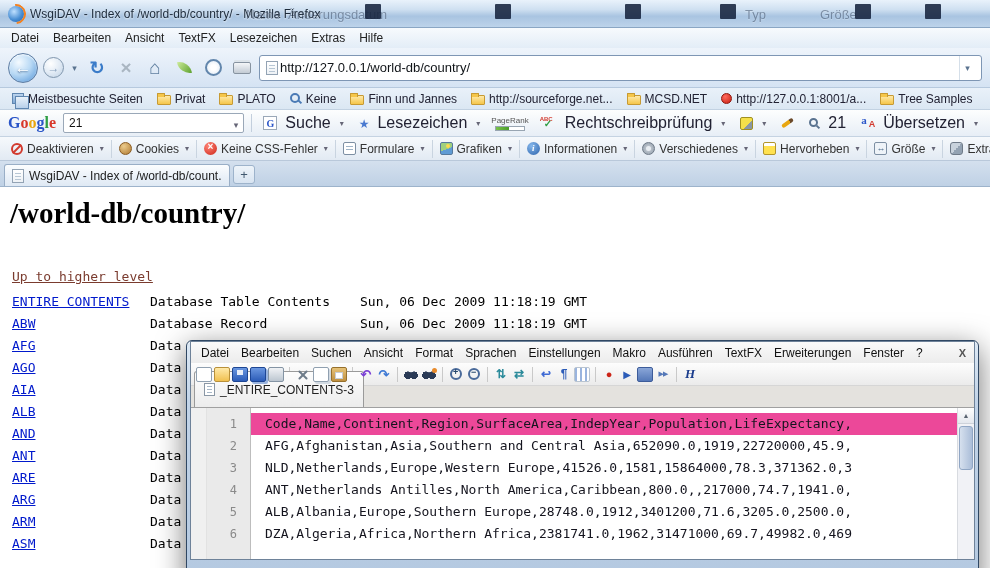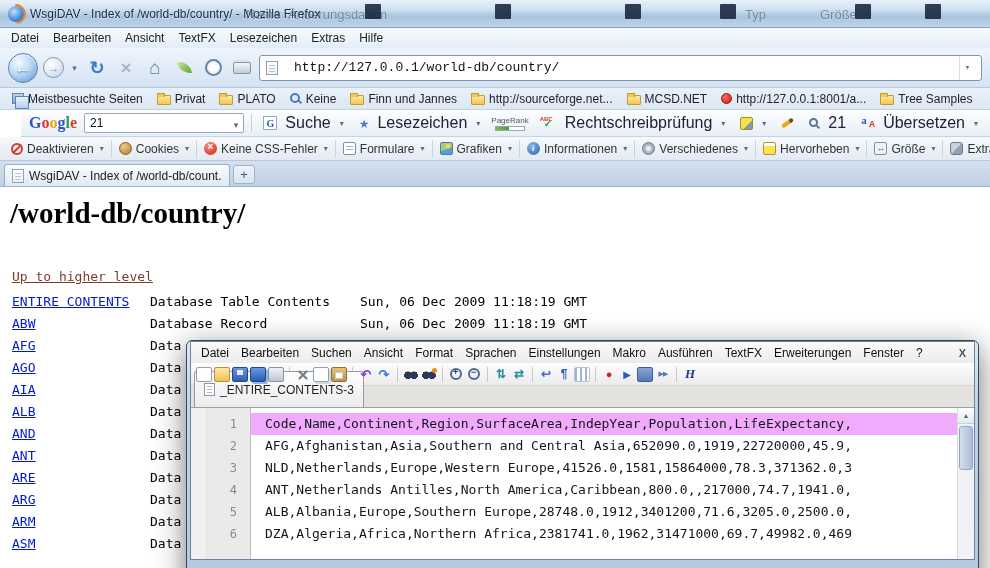--- a/index.html
+++ b/index.html
@@ -45,21 +45,21 @@
 .reload::before{content:"↻";font-size:18px;color:#3b7cc9;font-weight:bold;}
 .stop::before{content:"×";font-size:19px;color:#aab6c2;font-weight:bold;}
 .home::before{content:"⌂";font-size:19px;color:#5f7f9f;}
 .quill::before{content:"";width:13px;height:13px;display:block;border-radius:0 100% 0 100%;
   background:linear-gradient(135deg,#cdeb9a,#5da12e);transform:rotate(-10deg);}
 .clockic::before{content:"";width:13px;height:13px;display:block;border-radius:50%;border:2px solid #6286ac;
   background:radial-gradient(circle,#fff 0 30%,#dce8f4);}
 .printer::before{content:"";width:16px;height:10px;display:block;border-radius:2px;border:1px solid #8793a0;
   background:linear-gradient(#f4f6f8,#c3cbd4);box-shadow:0 -3px 0 -1px #dde4ea;}
 .urlbar{flex:1;height:26px;background:#fff;border:1px solid #7e96b4;border-radius:3px;
-  display:flex;align-items:center;gap:16px;padding:0 6px;min-width:0;font-family:Liberation Mono, monospace;}
+  display:flex;align-items:center;gap:2px;padding:0 6px;min-width:0;}
 .page-ic{width:12px;height:14px;background:linear-gradient(#fff,#eef2f6);border:1px solid #93a3b4;position:relative;flex:0 0 auto;}
 .page-ic::before{content:"";position:absolute;left:2px;right:2px;top:3px;height:7px;
   background:repeating-linear-gradient(#b7c6d4 0 1px,transparent 1px 3px);}
 .url-text{font-size:13px;color:#101418;white-space:nowrap;overflow:hidden;flex:1;}
 .url-drop{width:16px;align-self:stretch;display:flex;align-items:center;justify-content:center;border-left:1px solid #d5dfe9;}
 .url-drop::before{content:"▾";font-size:9px;color:#5a7390;}
 
 
 .ff-bookmarks{position:absolute;top:88px;left:0;right:0;height:22px;display:flex;align-items:center;gap:2px;
   background:linear-gradient(#e9f1f9,#dbe7f3);border-bottom:1px solid #c2d2e2;padding:0 6px;font-size:12px;color:#223;overflow:hidden;}
@@ -69,21 +69,21 @@
 .bm-icon.folder::before{content:"";position:absolute;top:-3px;left:-1px;width:6px;height:3px;background:#f5c64a;border:1px solid #c79a33;border-bottom:none;border-radius:1px 1px 0 0;}
 .bm-icon.search{width:12px;height:12px;}
 .bm-icon.search::before{content:"";position:absolute;width:6px;height:6px;border:2px solid #4a7ab5;border-radius:50%;left:0;top:0;}
 .bm-icon.search::after{content:"";position:absolute;width:4px;height:2px;background:#4a7ab5;left:8px;top:8px;transform:rotate(45deg);}
 .bm-icon.red-dot{width:11px;height:11px;border-radius:50%;background:radial-gradient(circle at 35% 30%,#ff6a5e,#c81e10);border:1px solid #8d150b;}
 .bm-icon.most-visited{width:12px;height:11px;background:linear-gradient(#bcd4ee,#7fa8d4);border:1px solid #5f86b0;}
 .bm-icon.most-visited::before{content:"";position:absolute;left:2px;top:2px;width:12px;height:11px;background:linear-gradient(#e8f1fa,#b8d0ea);border:1px solid #5f86b0;}
 
 
 .google-bar{position:absolute;top:110px;left:0;right:0;height:27px;display:flex;align-items:center;gap:7px;
-  background:linear-gradient(#fdfefe,#e7eef6);border-bottom:1px solid #c5d3e2;padding:0 8px;overflow:hidden;margin-left:21px;}
+  background:linear-gradient(#fdfefe,#e7eef6);border-bottom:1px solid #c5d3e2;padding:0 8px;overflow:hidden;}
 .gsep{width:1px;height:18px;background:#c3cfdd;flex:0 0 auto;}
 .g-logo{display:flex;font:bold 16px "Liberation Serif",serif;letter-spacing:0;}
 .gl{display:inline-block;}
 .gl.l1::before{content:"G";color:#2a55c8;}.gl.l2::before{content:"o";color:#d8372a;}
 .gl.l3::before{content:"o";color:#e8a610;}.gl.l4::before{content:"g";color:#2a55c8;}
 .gl.l5::before{content:"l";color:#2f9e44;}.gl.l6::before{content:"e";color:#d8372a;}
 .g-search{width:220px;height:20px;background:#fff;border:1px solid #9aa8b8;border-radius:2px;display:flex;align-items:center;gap:4px;padding:0 5px;}
 .g-search .q{font-size:12px;color:#111;flex:1;}
 .g-search .sd::before{content:"▾";font-size:9px;color:#667;}
 .gbtn{display:flex;align-items:center;gap:8px;font-size:16px;color:#223;padding:2px 4px;border-radius:3px;white-space:nowrap;}
@@ -208,21 +208,21 @@
 .npp-tab{height:36px;background:linear-gradient(#fdfdfd,#ececec);border:1px solid #9a9a9a;border-bottom:none;border-radius:3px 3px 0 0;display:flex;align-items:center;gap:5px;padding:0 9px;font-size:12px;color:#222;}
 .doc-ic{width:11px;height:13px;background:#fff;border:1px solid #8a97a5;position:relative;flex:0 0 auto;}
 .doc-ic::before{content:"";position:absolute;left:2px;right:2px;top:2px;height:8px;background:repeating-linear-gradient(#a8b8c8 0 1px,transparent 1px 3px);}
 .npp-editor{flex:1;position:relative;background:#fff;overflow:hidden;}
 .margin-bm{position:absolute;left:0;top:0;bottom:0;width:16px;background:#f0f0f0;border-right:1px solid #e2e2e2;}
 .margin-num{position:absolute;left:16px;top:0;bottom:0;width:44px;background:#eaeaea;border-right:1px solid #bdbdbd;}
 .ed-rows{position:absolute;left:0;top:5px;right:17px;}
 .ed-row{display:flex;height:22px;}
 .ed-num{width:60px;flex:0 0 auto;text-align:right;padding-right:14px;font:12px/22px "DejaVu Sans Mono","Liberation Mono",monospace;color:#8a8a8a;}
 .ed-text{flex:1;font:13px/22px "DejaVu Sans Mono","Liberation Mono",monospace;color:#14141e;white-space:pre;padding-left:14px;overflow:hidden;}
-.ed-row.caret-line .ed-text{background:#f0abfc;}
+.ed-row.caret-line .ed-text{background:#ec4899;}
 .npp-vscroll{position:absolute;right:0;top:0;bottom:0;width:17px;background:#f1f2f6;border-left:1px solid #d8dbe0;}
 .scroll-btn{height:16px;display:flex;align-items:center;justify-content:center;background:linear-gradient(#fefefe,#e4e8ee);border-bottom:1px solid #cdd2da;color:#5a6470;font-size:7px;}
 .scroll-btn.up::before{content:"▲";}
 .scroll-thumb{position:absolute;left:1px;right:1px;top:18px;height:44px;border-radius:3px;background:linear-gradient(90deg,#d6e0ee,#aabdd8);border:1px solid #90a6c4;}
 </style>
 </head>
 <body>
 
 <div class="screen">
   <div class="ff-window">

